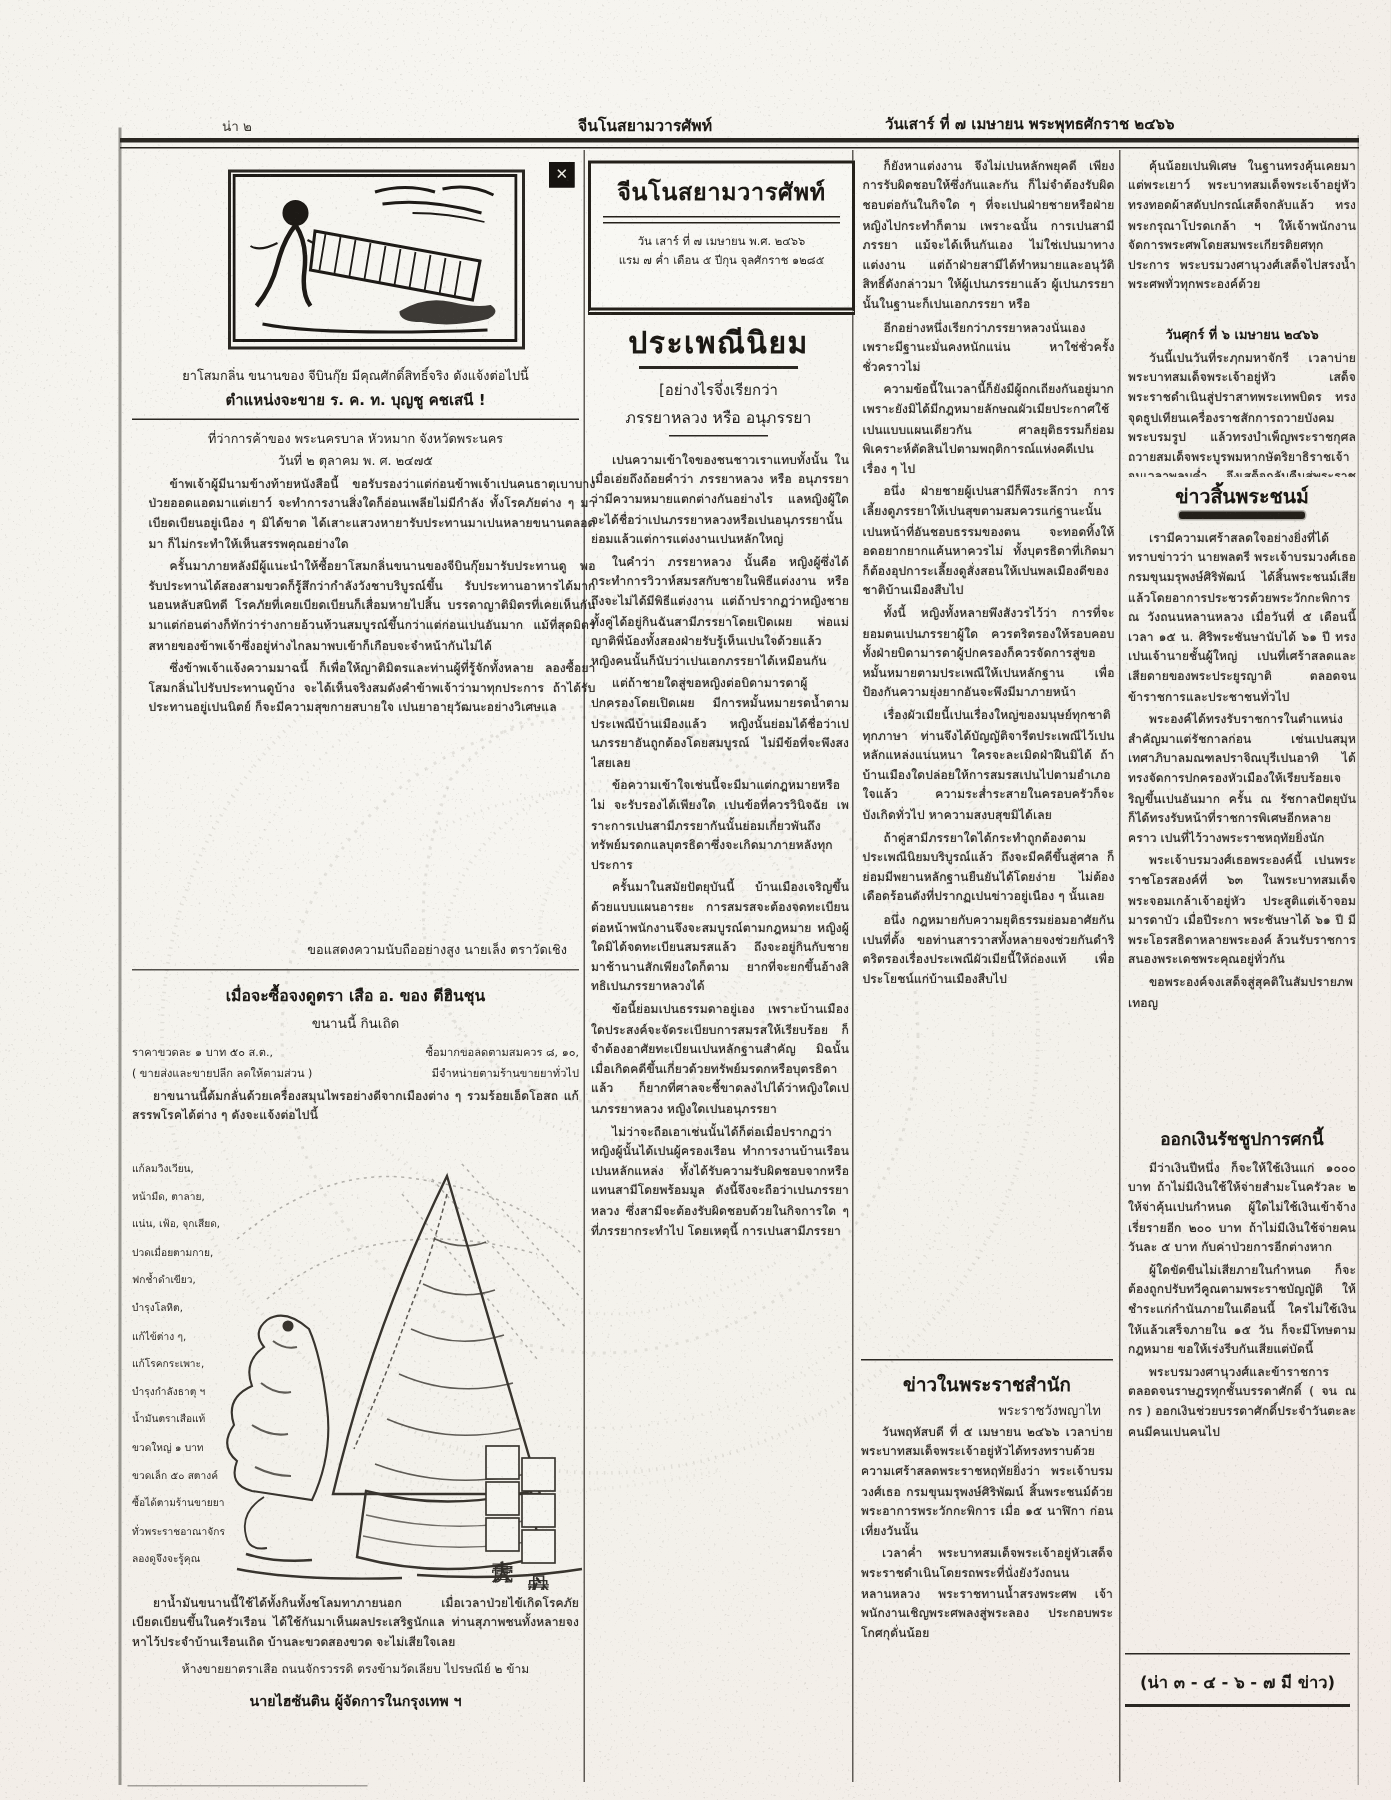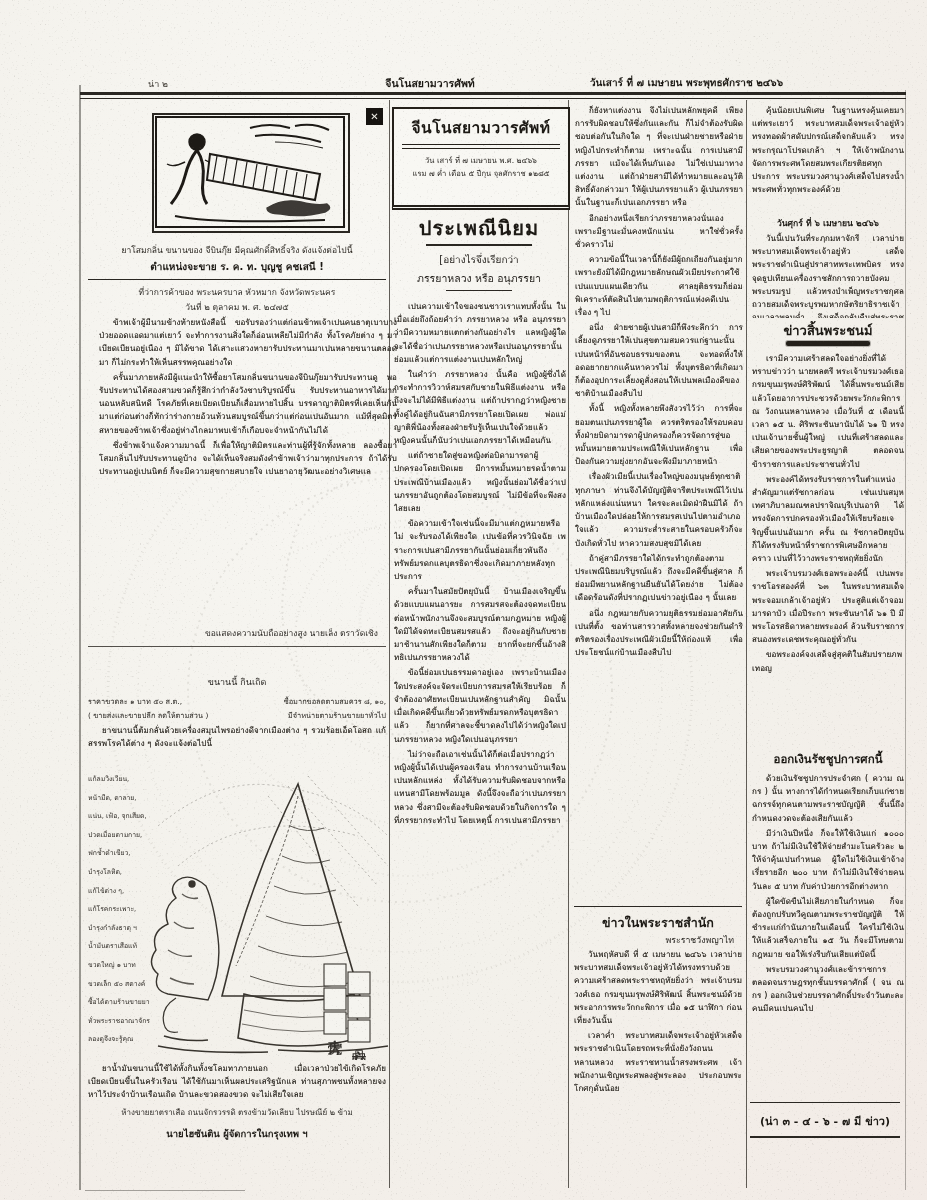--- a/index.html
+++ b/index.html
@@ -86,20 +86,21 @@
   <div class="abs ctr" style="left:88px;top:300px;width:298px;font-size:8.5px;">วันที่ ๒ ตุลาคม  พ. ศ. ๒๔๗๕</div>
 
   <div class="abs bodytext" style="left:99px;top:316px;width:298px;height:308px;">
       <p>ข้าพเจ้าผู้มีนามข้างท้ายหนังสือนี้ ขอรับรองว่าแต่ก่อนข้าพเจ้าเปนคนธาตุเบาบาง ป่วยออดแอดมาแต่เยาว์ จะทำการงานสิ่งใดก็อ่อนเพลียไม่มีกำลัง ทั้งโรคภัยต่าง ๆ มาเบียดเบียนอยู่เนือง ๆ มิได้ขาด ได้เสาะแสวงหายารับประทานมาเปนหลายขนานตลอดมา ก็ไม่กระทำให้เห็นสรรพคุณอย่างใด</p>
       <p>ครั้นมาภายหลังมีผู้แนะนำให้ซื้อยาโสมกลิ่นขนานของจีบินกุ๊ยมารับประทานดู พอรับประทานได้สองสามขวดก็รู้สึกว่ากำลังวังชาบริบูรณ์ขึ้น รับประทานอาหารได้มาก นอนหลับสนิทดี โรคภัยที่เคยเบียดเบียนก็เสื่อมหายไปสิ้น บรรดาญาติมิตรที่เคยเห็นกันมาแต่ก่อนต่างก็ทักว่าร่างกายอ้วนท้วนสมบูรณ์ขึ้นกว่าแต่ก่อนเปนอันมาก แม้ที่สุดมิตรสหายของข้าพเจ้าซึ่งอยู่ห่างไกลมาพบเข้าก็เกือบจะจำหน้ากันไม่ได้</p>
       <p>ซึ่งข้าพเจ้าแจ้งความมาฉนี้ ก็เพื่อให้ญาติมิตรและท่านผู้ที่รู้จักทั้งหลาย ลองซื้อยาโสมกลิ่นไปรับประทานดูบ้าง จะได้เห็นจริงสมดังคำข้าพเจ้าว่ามาทุกประการ ถ้าได้รับประทานอยู่เปนนิตย์ ก็จะมีความสุขกายสบายใจ เปนยาอายุวัฒนะอย่างวิเศษแล</p>
     </div>
   <div class="abs rt" style="left:88px;top:626px;width:290px;font-size:8.5px;">ขอแสดงความนับถืออย่างสูง   นายเล็ง ตราวัดเชิง</div>
 
   <div class="abs rule" style="left:88px;top:646px;width:298px;height:1px;opacity:.8;"></div>
+  <div class="abs ctr hd-serif" style="left:88px;top:655px;width:298px;font-size:10.5px;">เมื่อจะซื้อจงดูตรา เสือ อ. ของ ตีฮินชุน</div>
   <div class="abs ctr" style="left:88px;top:675px;width:298px;font-size:9px;">ขนานนี้ กินเถิด</div>
 
   <div class="abs" style="left:88px;top:695px;width:298px;font-size:7.4px;display:flex;justify-content:space-between;">
     <span>ราคาขวดละ ๑ บาท ๕๐ ส.ต.,</span>
     <span>ซื้อมากขอลดตามสมควร ๘, ๑๐,</span>
   </div>
   <div class="abs" style="left:88px;top:709px;width:298px;font-size:7.4px;display:flex;justify-content:space-between;">
     <span>( ขายส่งและขายปลีก ลดให้ตามส่วน )</span>
     <span>มีจำหน่ายตามร้านขายยาทั่วไป</span>
   </div>
@@ -225,21 +226,20 @@
   <div class="abs" style="left:786px;top:341px;width:84px;height:5px;background:#24201a;border-radius:2px;box-shadow:0 0 0 1px rgba(36,32,26,.3);"></div>
   <div class="abs bodytext" style="left:752px;top:352px;width:152px;height:392px;">
       <p>เรามีความเศร้าสลดใจอย่างยิ่งที่ได้ทราบข่าวว่า นายพลตรี พระเจ้าบรมวงศ์เธอ กรมขุนมรุพงษ์ศิริพัฒน์ ได้สิ้นพระชนม์เสียแล้วโดยอาการประชวรด้วยพระวักกะพิการ ณ วังถนนหลานหลวง เมื่อวันที่ ๕ เดือนนี้ เวลา ๑๕ น. ศิริพระชันษานับได้ ๖๑ ปี ทรงเปนเจ้านายชั้นผู้ใหญ่ เปนที่เศร้าสลดและเสียดายของพระประยูรญาติ ตลอดจนข้าราชการและประชาชนทั่วไป</p>
       <p>พระองค์ได้ทรงรับราชการในตำแหน่งสำคัญมาแต่รัชกาลก่อน เช่นเปนสมุหเทศาภิบาลมณฑลปราจิณบุรีเปนอาทิ ได้ทรงจัดการปกครองหัวเมืองให้เรียบร้อยเจริญขึ้นเปนอันมาก ครั้น ณ รัชกาลปัตยุบันก็ได้ทรงรับหน้าที่ราชการพิเศษอีกหลายคราว เปนที่ไว้วางพระราชหฤทัยยิ่งนัก</p>
       <p>พระเจ้าบรมวงศ์เธอพระองค์นี้ เปนพระราชโอรสองค์ที่ ๖๓ ในพระบาทสมเด็จพระจอมเกล้าเจ้าอยู่หัว ประสูติแต่เจ้าจอมมารดาบัว เมื่อปีระกา พระชันษาได้ ๖๑ ปี มีพระโอรสธิดาหลายพระองค์ ล้วนรับราชการสนองพระเดชพระคุณอยู่ทั่วกัน</p>
       <p>ขอพระองค์จงเสด็จสู่สุคติในสัมปรายภพเทอญ</p>
     </div>
 
   <div class="abs ctr hd-serif" style="left:752px;top:750px;width:152px;font-size:11.5px;">ออกเงินรัชชูปการศกนี้</div>
   <div class="abs bodytext" style="left:752px;top:772px;width:152px;height:318px;">
-      <p>ด้วยเงินรัชชูปการประจำศก ( ความ ณ กร ) นั้น ทางการได้กำหนดเรียกเก็บแก่ชายฉกรรจ์ทุกคนตามพระราชบัญญัติ ชั้นนี้ถึงกำหนดงวดจะต้องเสียกันแล้ว</p>
       <p>มีว่าเงินปีหนึ่ง ก็จะให้ใช้เงินแก่ ๑๐๐๐ บาท ถ้าไม่มีเงินใช้ให้จ่ายสำมะโนครัวละ ๒ ให้จ่าคุ้นเปนกำหนด ผู้ใดไม่ใช้เงินเข้าจ้างเรี่ยรายอีก ๒๐๐ บาท ถ้าไม่มีเงินใช้จ่ายคนวันละ ๕ บาท กับค่าป่วยการอีกต่างหาก</p>
       <p>ผู้ใดขัดขืนไม่เสียภายในกำหนด ก็จะต้องถูกปรับทวีคูณตามพระราชบัญญัติ ให้ชำระแก่กำนันภายในเดือนนี้ ใครไม่ใช้เงินให้แล้วเสร็จภายใน ๑๕ วัน ก็จะมีโทษตามกฎหมาย ขอให้เร่งรีบกันเสียแต่บัดนี้</p>
       <p>พระบรมวงศานุวงศ์และข้าราชการ ตลอดจนราษฎรทุกชั้นบรรดาศักดิ์ ( จน ณ กร ) ออกเงินช่วยบรรดาศักดิ์ประจำวันตะละคนมีคนเปนคนไป</p>
     </div>
 
   <div class="abs rule" style="left:750px;top:1102px;width:150px;height:1px;"></div>
   <div class="abs ctr hd-serif" style="left:750px;top:1112px;width:150px;font-size:11px;">(น่า ๓ - ๔ - ๖ - ๗ มี ข่าว)</div>
   <div class="abs rule" style="left:750px;top:1136px;width:150px;height:2px;"></div>
 
   <div class="abs rule" style="left:85px;top:1190px;width:160px;height:1px;opacity:.4;"></div>

